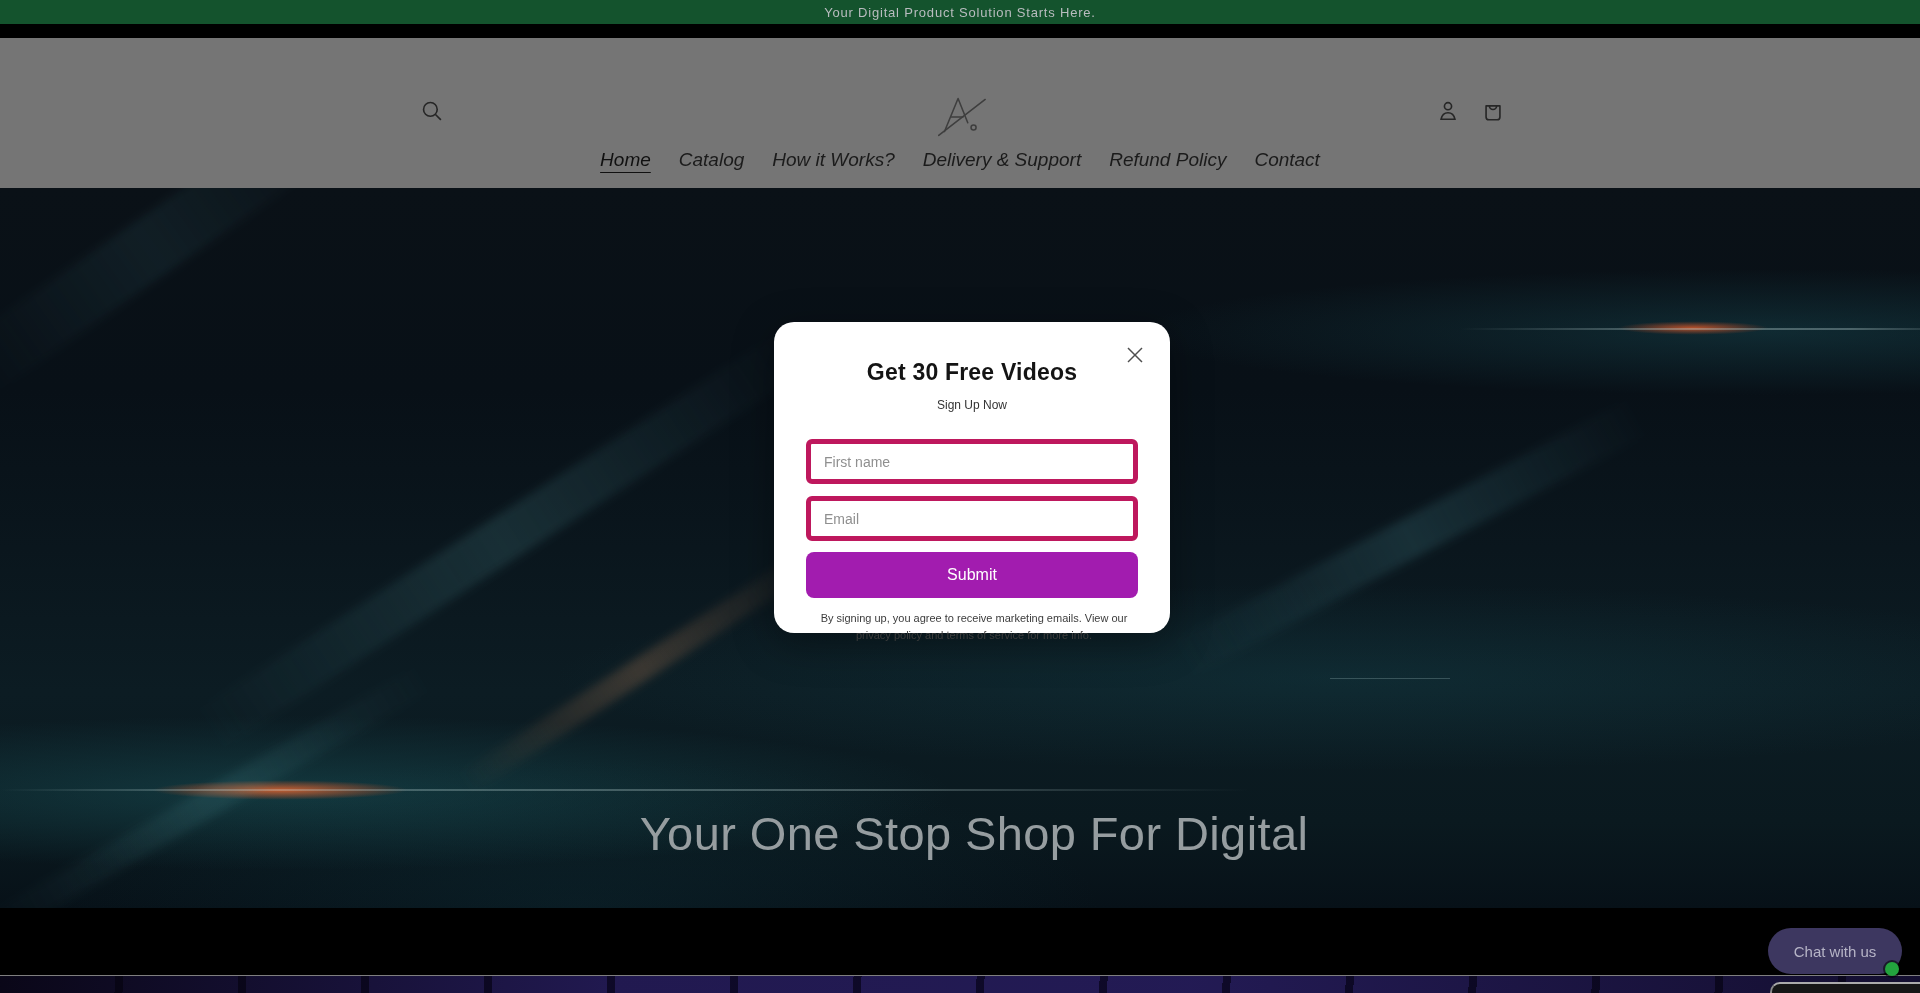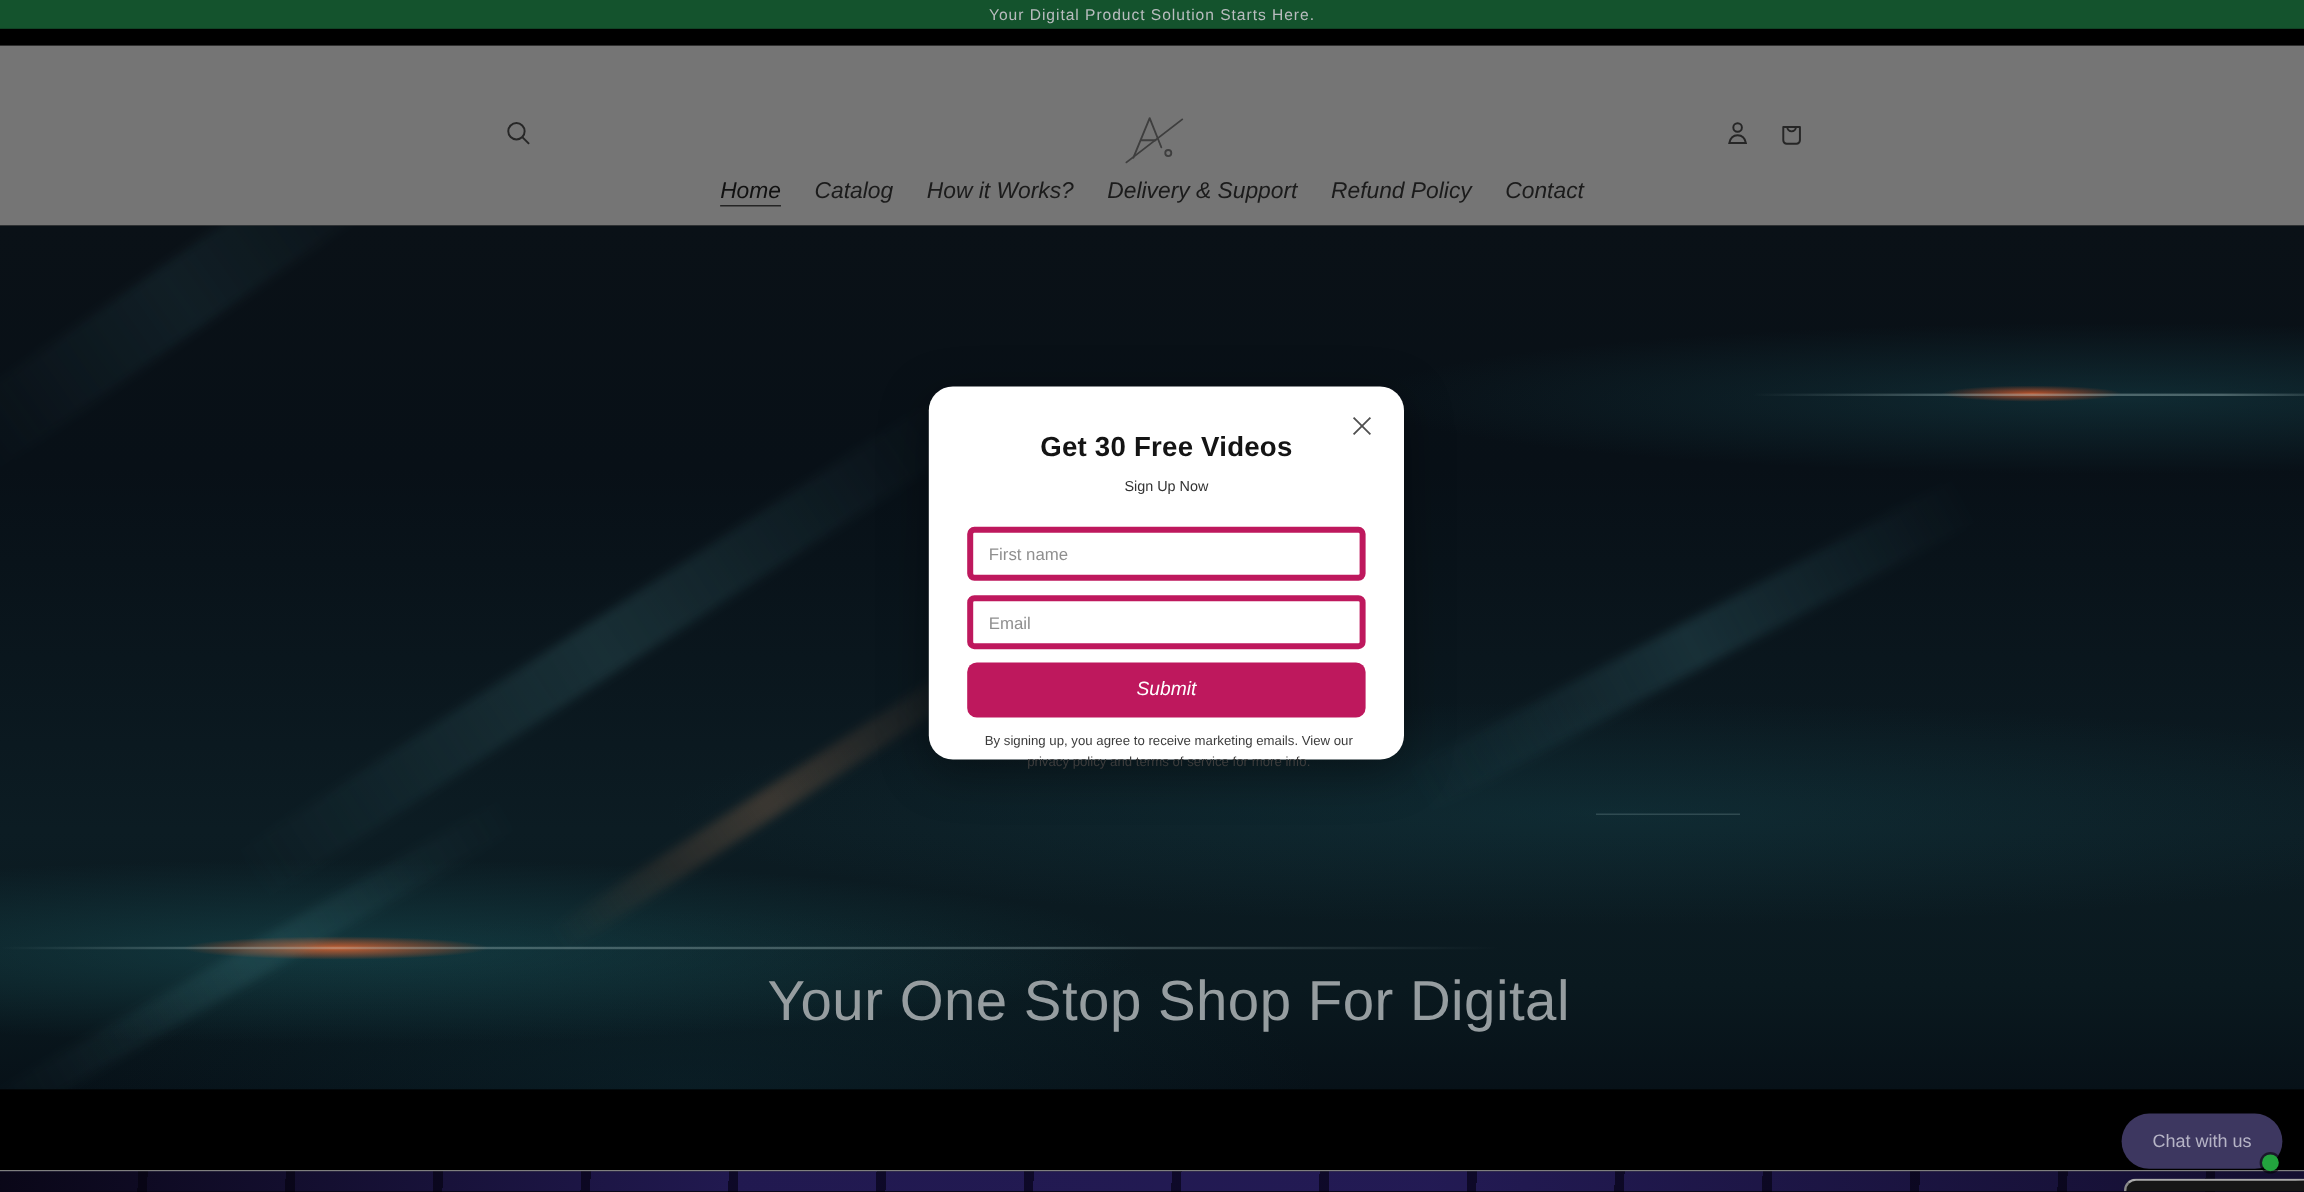--- a/index.html
+++ b/index.html
@@ -81,22 +81,22 @@
     background:none; border:none; cursor:pointer; line-height:0; }
   .modal h2 { font-size:23px; line-height:28px; font-weight:700; color:#141414; letter-spacing:0.2px; }
   .modal .subtitle { display:block; margin-top:10px; font-size:12px; line-height:18px; color:#333; }
   .modal input { display:block; width:332px; height:45px; margin:0 auto; padding:0 13px;
     border:5px solid #be185d; border-radius:6px; font-size:14px; color:#222;
     font-family:"Liberation Sans", sans-serif; outline:none; }
   .modal input::placeholder { color:#8f8f8f; }
   .in1 { margin-top:25px !important; }
   .in2 { margin-top:12px !important; }
   .modal .submit { display:block; width:332px; height:46px; margin:11px auto 0;
-    background:#be185d; color:#fff; font-size:16px; border:none; border-radius:8px;
-    cursor:pointer; font-family:"Liberation Sans", sans-serif;font-style:italic; }
+    background:#a21caf; color:#fff; font-size:16px; border:none; border-radius:8px;
+    cursor:pointer; font-family:"Liberation Sans", sans-serif; }
   .modal .disclaimer { display:block; width:336px; margin:12px auto 0;
     font-size:11px; line-height:1.5; color:#3c3c3c; }
 
   svg { display:block; }
 </style>
 </head>
 <body>
 
 <div class="page">
 

